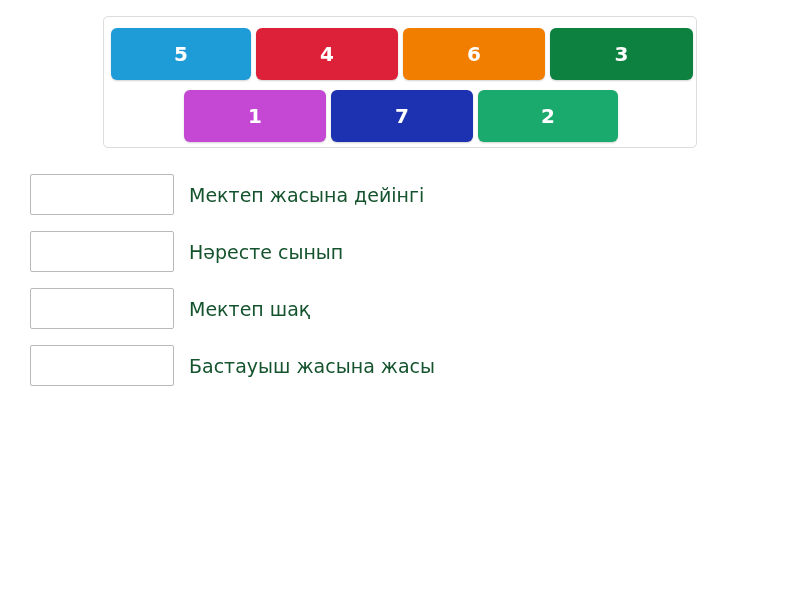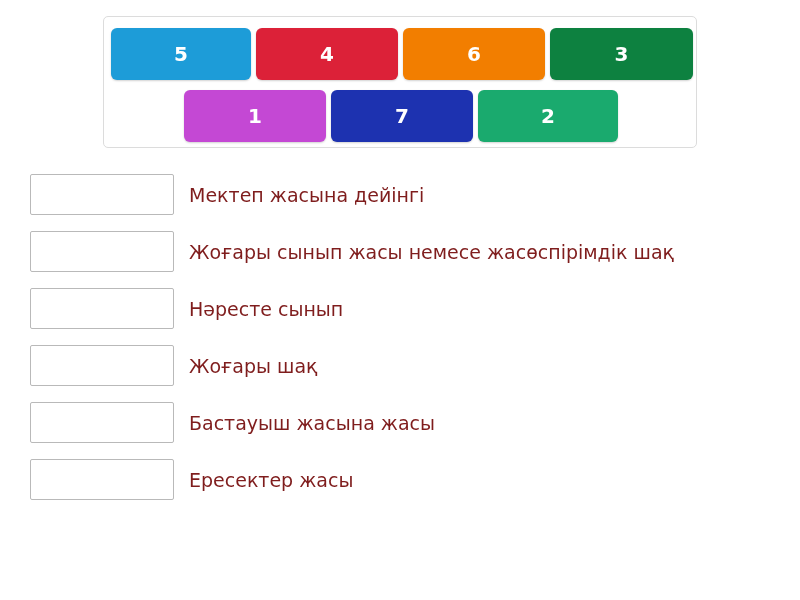--- a/index.html
+++ b/index.html
@@ -71,21 +71,21 @@
     margin-left: 30px;
     background: #ffffff;
     border: 1px solid #b9b9b9;
     border-radius: 2px;
     flex: none;
     cursor: pointer;
   }
   .question-label {
     margin-left: 15px;
     font-size: 19px;
-    color: #7f1d1d;
+    color: #14532d;
     line-height: 24px;
     white-space: nowrap;
   }
 </style>
 </head>
 <body>
 
 <div id="tile-bank">
   <div class="tile-row" id="tile-row-1">
     <div class="tile" style="background: rgb(29, 156, 216); width: 140px;">5</div>
@@ -100,31 +100,23 @@
   </div>
 </div>
 
 <div id="question-list">
   <div class="question-row">
     <div class="drop-box"></div>
     <div class="question-label">Мектеп жасына дейінгі</div>
   </div>
   <div class="question-row">
     <div class="drop-box"></div>
-    <div class="question-label">Жоғары сынып жасы немесе жасөспірімдік шақ</div>
-  </div>
-  <div class="question-row">
-    <div class="drop-box"></div>
     <div class="question-label">Нәресте сынып</div>
   </div>
   <div class="question-row">
     <div class="drop-box"></div>
-    <div class="question-label">Жоғары шақ</div>
+    <div class="question-label">Мектеп шақ</div>
   </div>
   <div class="question-row">
     <div class="drop-box"></div>
     <div class="question-label">Бастауыш жасына жасы</div>
   </div>
-  <div class="question-row">
-    <div class="drop-box"></div>
-    <div class="question-label">Ересектер жасы</div>
-  </div>
 </div>
 
 </body></html>

